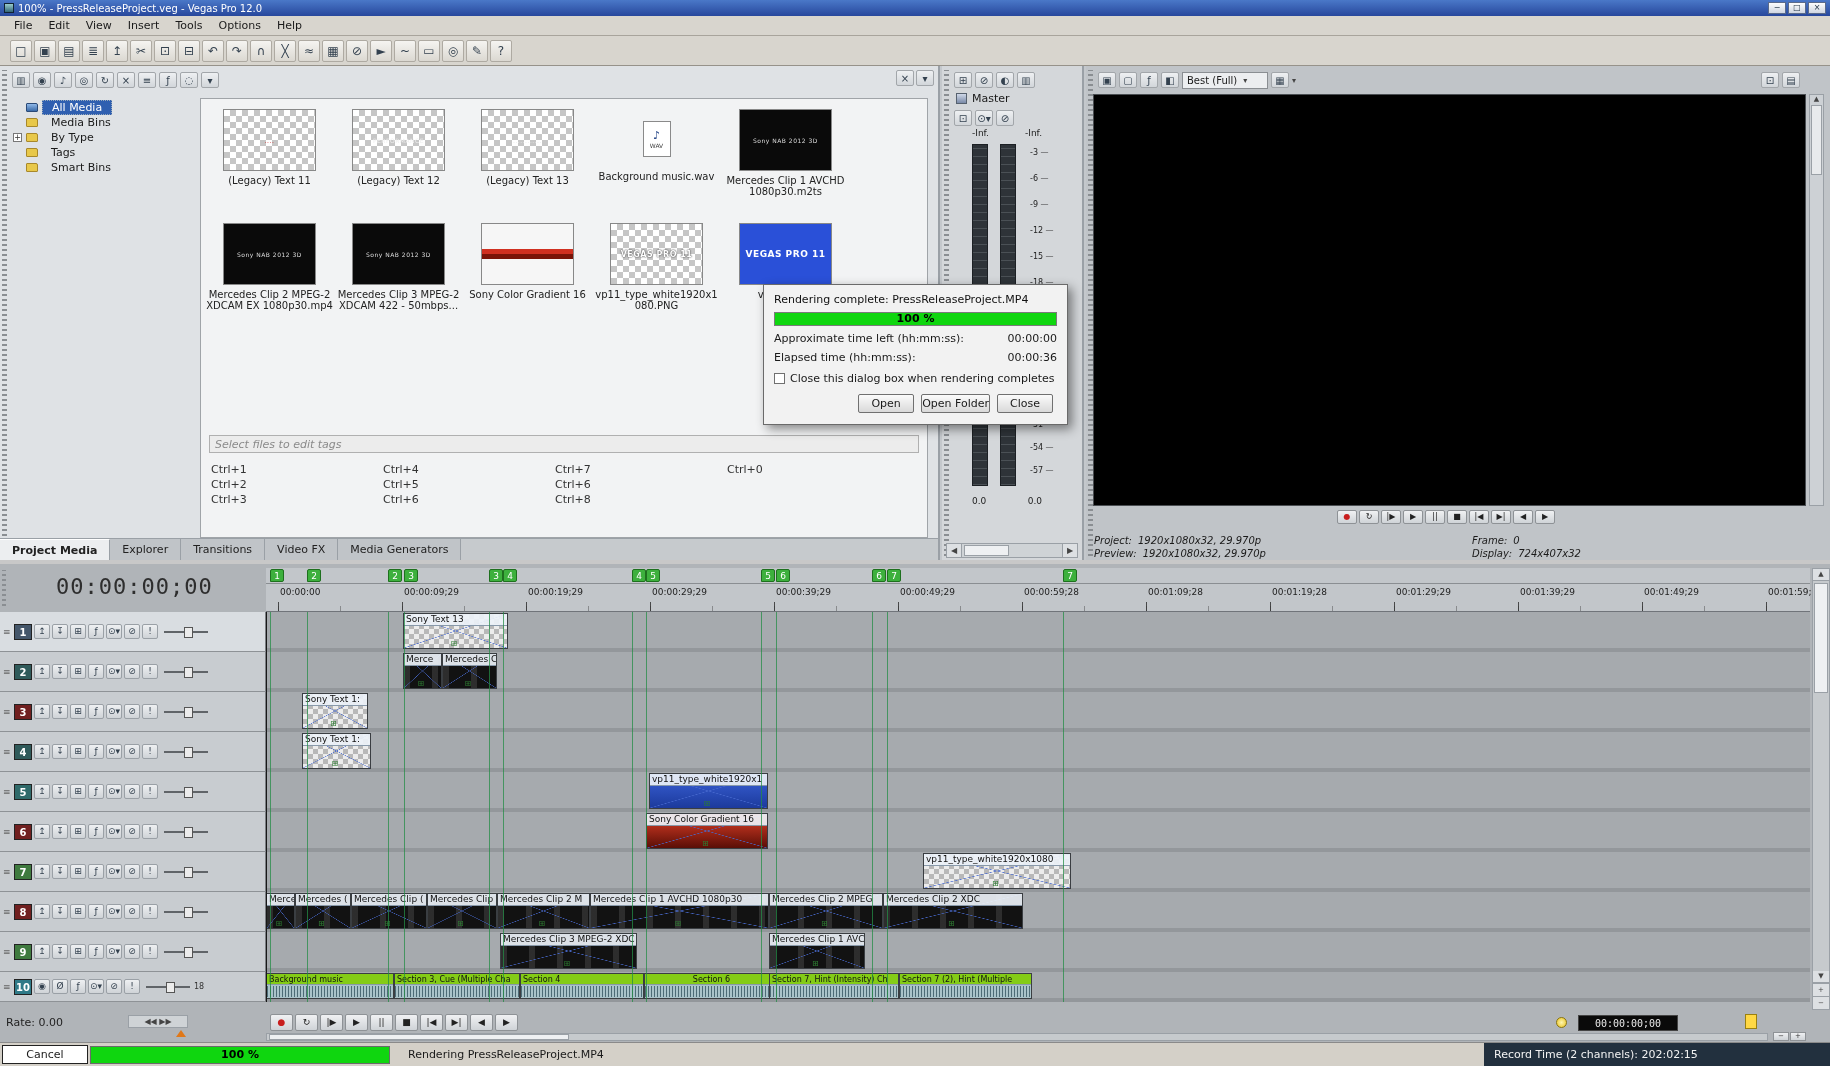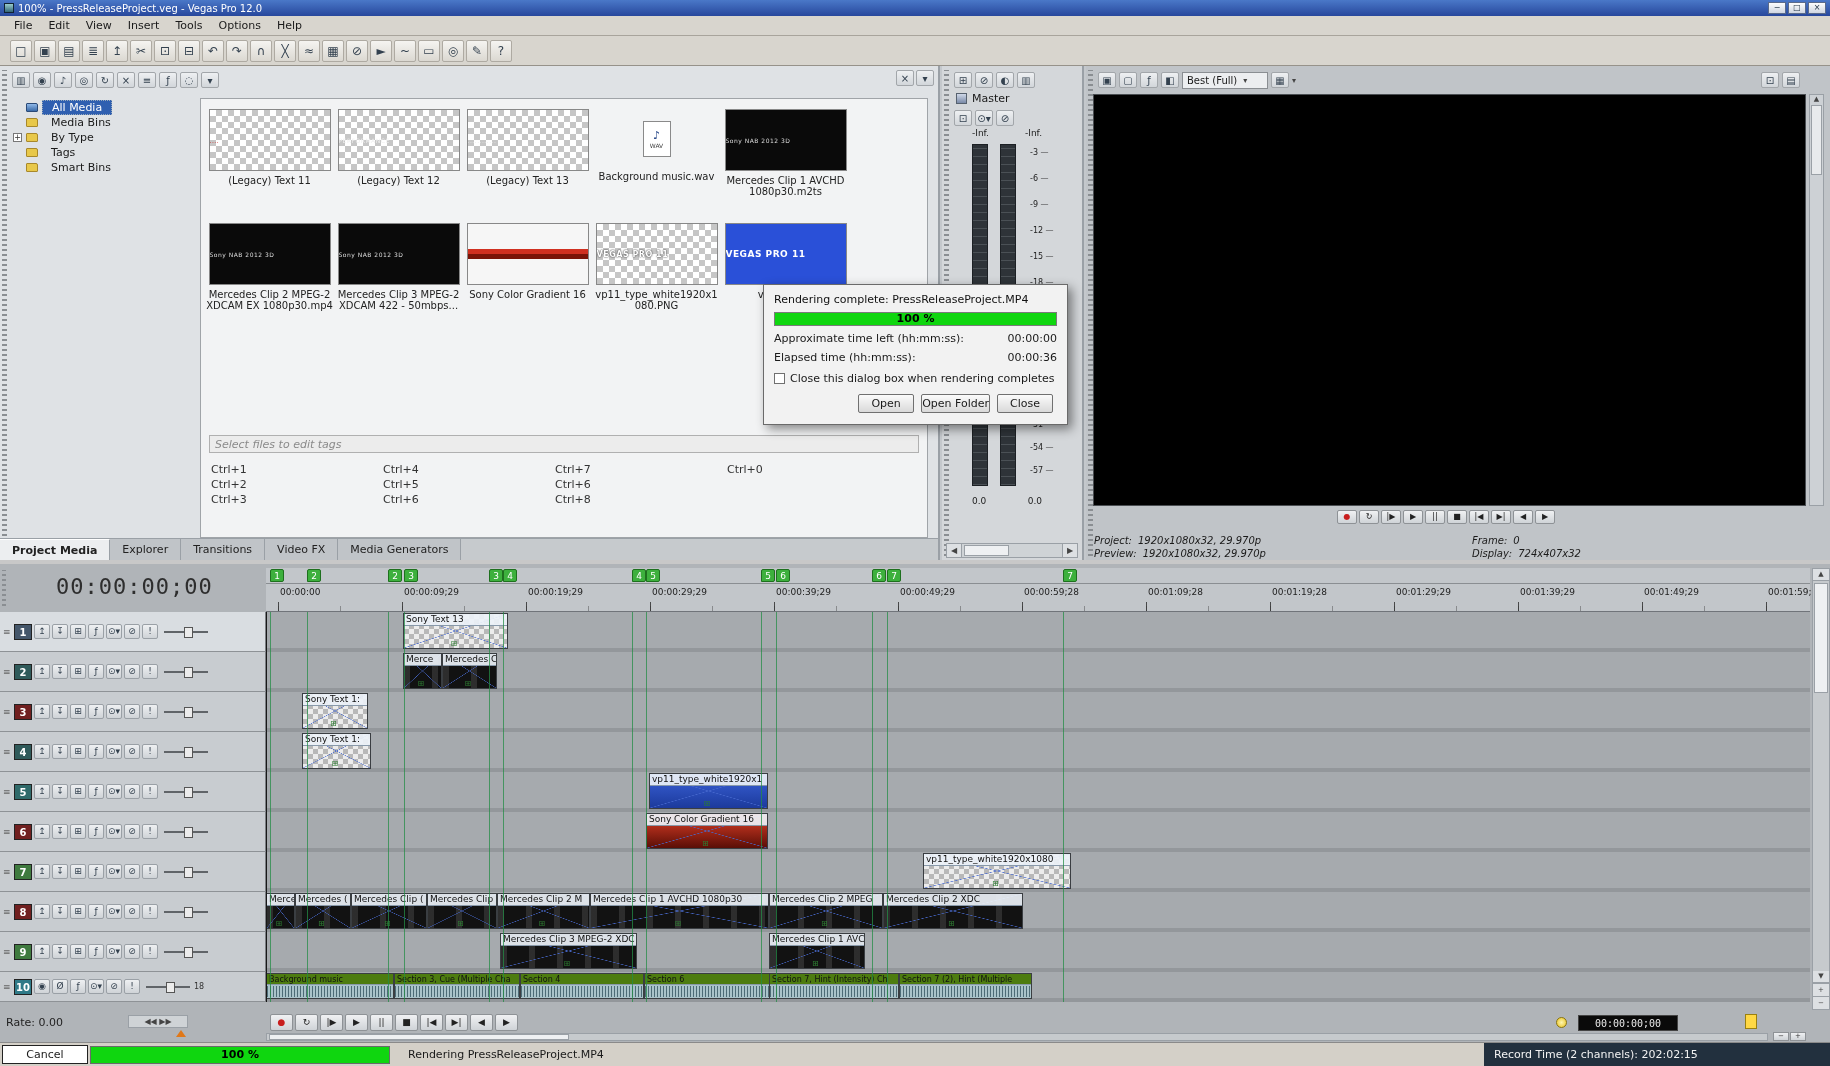--- a/index.html
+++ b/index.html
@@ -26,21 +26,21 @@
   .tree{position:absolute;left:26px;top:34px;width:160px;}
   .tree-item{display:flex;gap:4px;align-items:center;height:15px;}
   .tree-item .lbl{padding:0 9px;}
   .tree-item.selected .lbl{background:#2f5fb0;color:#fff;border:1px dotted #9ab;}
   .expander{width:9px;height:9px;border:1px solid #777;background:#fff;font-size:8px;line-height:7px;text-align:center;color:#333;margin-left:-13px;}
   .folder-icon{width:12px;height:9px;background:#e8c84a;border:1px solid #a8882a;border-radius:1px 2px 1px 1px;}
   .folder-icon.allmedia{background:linear-gradient(#8fb8e8,#3a6aa8);border-color:#2a4a78;}
   .bin-view{position:absolute;left:200px;top:32px;right:10px;bottom:22px;background:#f2f3f4;border:1px solid #a0a4a8;}
   .thumb-grid{position:absolute;left:4px;top:4px;right:4px;display:flex;flex-wrap:wrap;}
   .thumb-cell{width:129px;height:114px;padding-top:6px;}
-  .thumb{width:122px;height:62px;border:1px solid #888;margin:0 auto;position:relative;display:flex;align-items:center;justify-content:flex-start;overflow:hidden;}
+  .thumb{width:93px;height:62px;border:1px solid #888;margin:0 auto;position:relative;display:flex;align-items:center;justify-content:center;overflow:hidden;}
   .thumb.checker,.thumb.checker-vegas{background:repeating-conic-gradient(#c6c6c6 0% 25%,#ffffff 0% 50%);background-size:12px 12px;}
   .thumb.black{background:#0a0a0a;}
   .thumb.blue{background:#2a50d8;}
   .thumb.gradient{background:linear-gradient(to bottom,#f6f6f6 0 42%,#d03020 42% 50%,#7a1408 50% 58%,#f6f6f6 58% 100%);}
   .thumb .tt{font-size:6px;letter-spacing:.5px;}
   .thumb.black .tt{color:#ddd;}
   .thumb.blue .tt{color:#fff;font-size:9px;font-weight:bold;}
   .thumb.checker-vegas .tt{color:#fff;font-size:8px;font-weight:bold;text-shadow:0 0 2px #444,0 0 1px #444;}
   .wav-icon{width:28px;height:36px;background:#fff;border:1px solid #8a8a8a;margin:12px auto 14px;display:flex;flex-direction:column;align-items:center;justify-content:center;font-size:11px;color:#2a4a8a;}
   .wav-icon .tt{font-size:6px;color:#444;}
@@ -124,21 +124,21 @@
   .clip .clbl{position:absolute;top:0;left:0;right:0;height:12px;background:rgba(236,241,247,.93);font-size:9px;line-height:11px;padding:0 2px;white-space:nowrap;overflow:hidden;color:#111;border-bottom:1px solid #8899aa;}
   .clip.video::before{content:"";position:absolute;inset:0;background:
     linear-gradient(to top right,transparent calc(50% - .5px),rgba(72,106,208,.9) 50%,transparent calc(50% + .5px)),
     linear-gradient(to bottom right,transparent calc(50% - .5px),rgba(72,106,208,.9) 50%,transparent calc(50% + .5px));}
   .clip.video::after{content:"⊞";position:absolute;bottom:0;left:50%;margin-left:-5px;font-size:8px;color:#2e7d32;}
   .clip.checker{background:repeating-conic-gradient(#b8b8b8 0% 25%,#ececec 0% 50%);background-size:10px 10px;}
   .clip.dark{background:#121212 repeating-linear-gradient(90deg,rgba(210,210,210,.14) 0 6px,transparent 6px 28px);}
   .clip.blue{background:linear-gradient(#3a62d8,#1c3a9c);}
   .clip.redgrad{background:linear-gradient(#e04028,#5a0e06);}
   .clip.audio{height:26px;background:#a9c3c9;}
-  .clip.audio .clbl{height:11px;font-size:8px;background:#4d7c0f;}
+  .clip.audio .clbl{height:11px;font-size:8px;background:#84cc16;}
   .clip.audio::after{content:"";position:absolute;left:0;right:0;top:12px;bottom:1px;background:repeating-linear-gradient(90deg,#2e4e5a 0 1px,transparent 1px 3px);opacity:.75;}
   .tl-bottom{position:absolute;left:0;right:0;bottom:0;height:30px;}
   .rate{position:absolute;left:6px;top:4px;color:#222;}
   .shuttle{position:absolute;left:128px;top:3px;width:60px;height:13px;border:1px solid #9aa0a6;background:#cfd3d6;text-align:center;font-size:8px;line-height:12px;color:#444;}
   .rate-marker{position:absolute;left:176px;top:18px;width:0;height:0;border-left:5px solid transparent;border-right:5px solid transparent;border-bottom:7px solid #e07818;}
   .transport{position:absolute;left:270px;top:2px;display:flex;gap:2px;}
   .tr-btn{width:23px;height:17px;background:linear-gradient(#f0f1f3,#cfd3d7);border:1px solid #8e9296;border-radius:2px;font-size:9px;line-height:15px;text-align:center;color:#222;}
   .tr-btn.rec{color:#c81e1e;}
   .tr-btn.sm{width:20px;height:14px;font-size:8px;line-height:12px;}
   .hint-icon{position:absolute;left:1556px;top:5px;width:11px;height:11px;border-radius:50%;background:radial-gradient(#fff6b0,#e8c21e);border:1px solid #8a7410;}
@@ -725,21 +725,21 @@
         <div class="track-lane">
           <div class="clip audio" style="left: 0px; width: 128px;">
             <span class="clbl">Background music</span>
           </div>
           <div class="clip audio" style="left: 128px; width: 126px;">
             <span class="clbl">Section 3, Cue (Multiple Cha</span>
           </div>
           <div class="clip audio" style="left: 254px; width: 124px;">
             <span class="clbl">Section 4</span>
           </div>
-          <div class="clip audio" style="left: 378px; width: 135px;">
+          <div class="clip audio" style="left: 378px; width: 135px; text-align: center;">
             <span class="clbl">Section 6</span>
           </div>
           <div class="clip audio" style="left: 503px; width: 130px;">
             <span class="clbl">Section 7, Hint (Intensity) Ch</span>
           </div>
           <div class="clip audio" style="left: 633px; width: 133px;">
             <span class="clbl">Section 7 (2), Hint (Multiple</span>
           </div>
           <div class="clip audio" style="left: 766px; width: 76px; margin-top: 47px;">
             <span class="clbl">Ending 1, Co</span>

